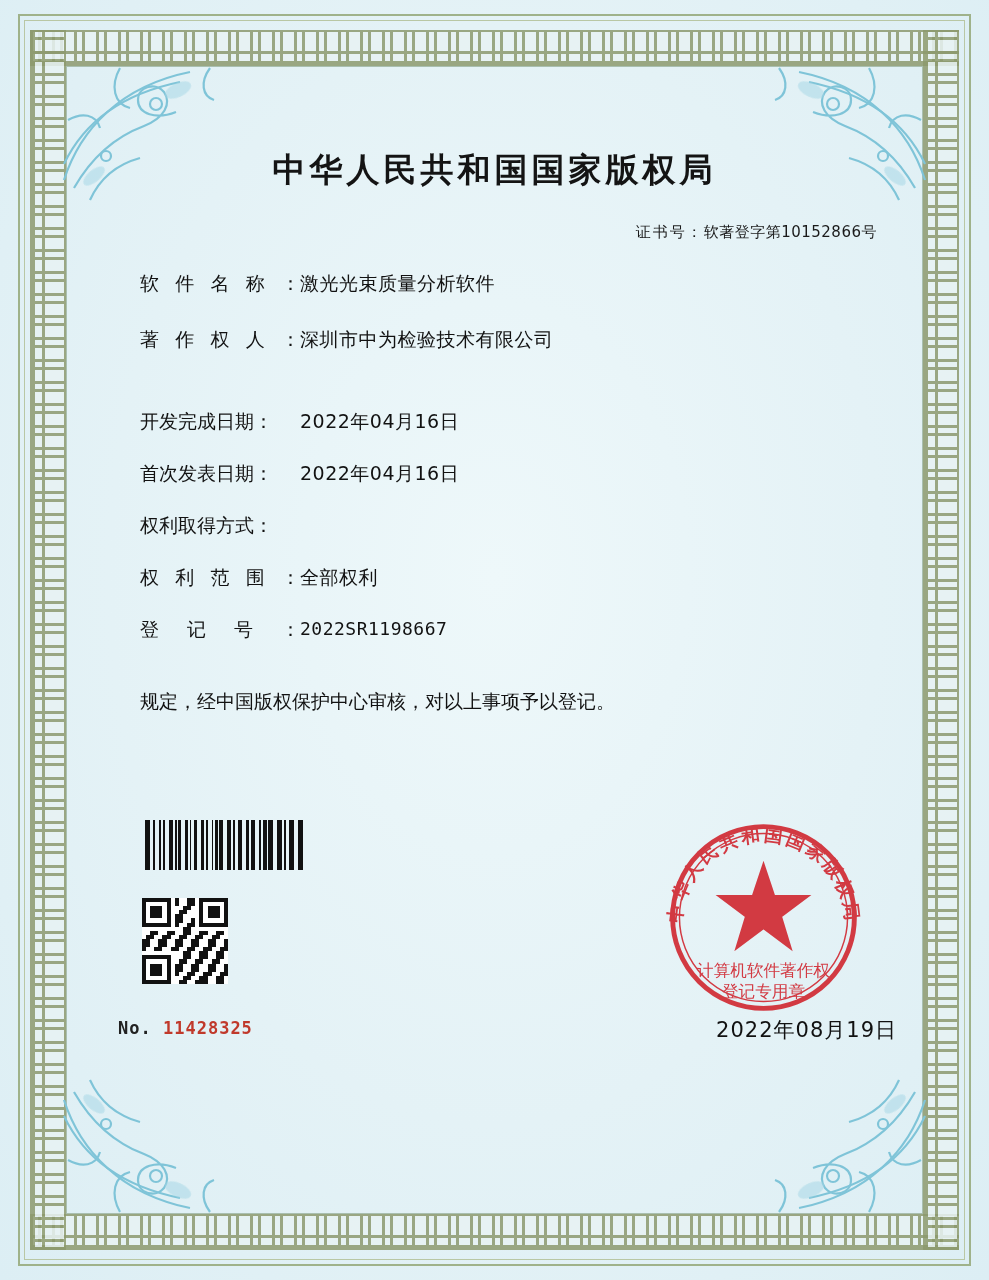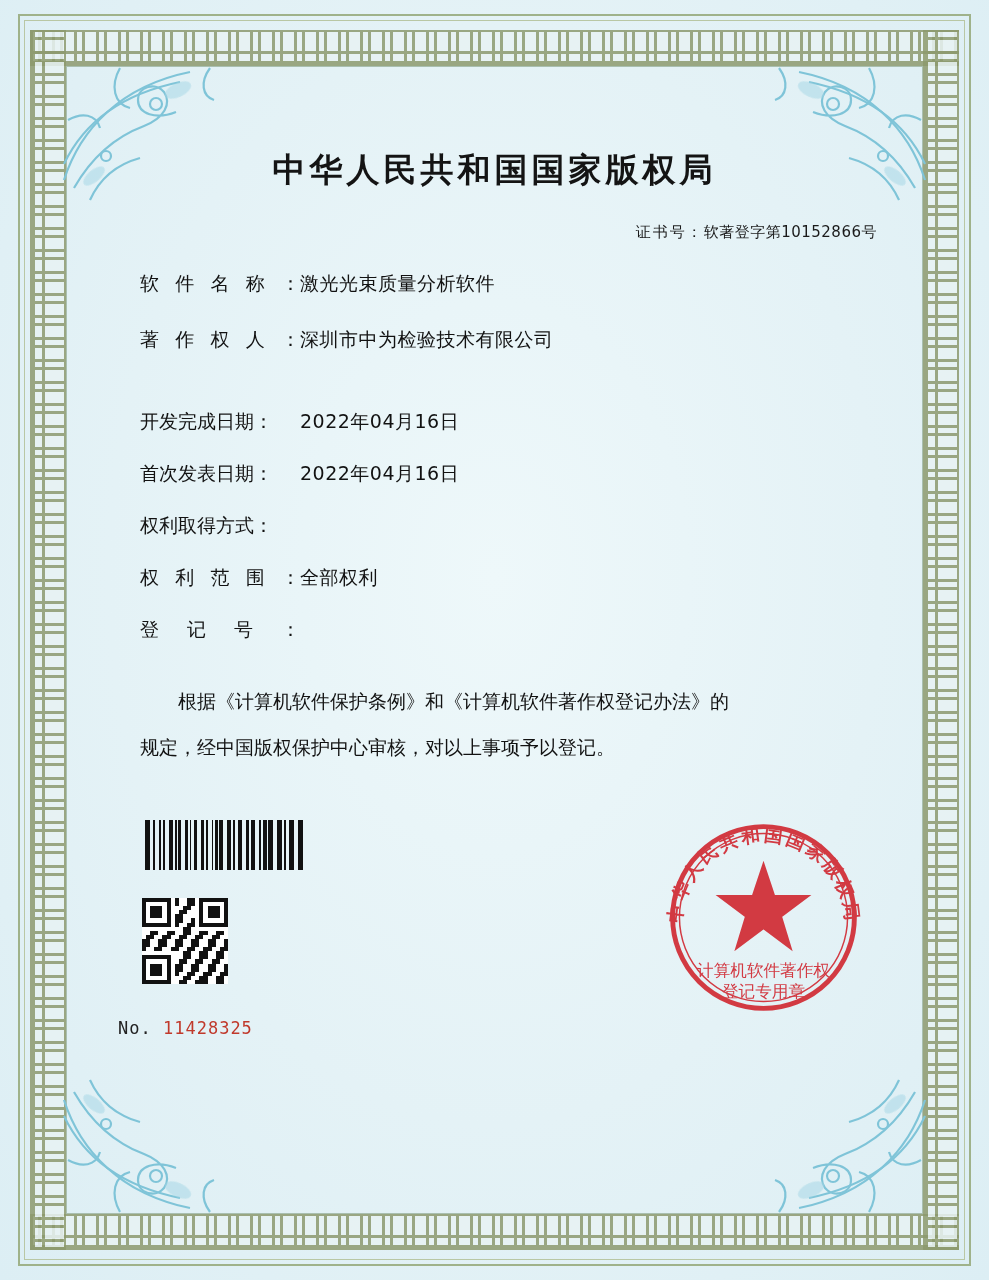--- a/index.html
+++ b/index.html
@@ -223,20 +223,21 @@
   .qr canvas, .qr .cell { position: absolute; background: #111; }
 
   .serial {
     position: absolute;
     left: 118px;
     top: 1018px;
     font-size: 17px;
     font-family: "DejaVu Sans Mono", "Liberation Mono", monospace;
     letter-spacing: 1px;
     color: #222;
+    font-weight: bold;
   }
   .serial .num { color: #c0392b; }
 
   .issue-date {
     position: absolute;
     right: 92px;
     top: 1016px;
     font-size: 21px;
     letter-spacing: 1px;
     color: #111;
@@ -406,26 +407,26 @@
         <div class="value">全部权利</div>
       </div>
 
       <div class="row" style="margin-top:22px;">
         <div class="label spread">
           <span>登</span>
           <span>记</span>
           <span>号</span>
           <span>：</span>
         </div>
+        <div class="value mono">2022SR1198667</div>
       </div>
 
     </div>
 
     <div class="paragraph">
-      <div class="indent">根据《计算机软件保护条例》和《计算机软件著作权登记办法》的</div>
       <div>规定，经中国版权保护中心审核，对以上事项予以登记。</div>
     </div>
 
   </div>
 
   <div class="barcode" id="barcode">
       <i style="width: 5px; margin-right: 3px;"></i>
       <i style="width: 2px; margin-right: 4px;"></i>
       <i style="width: 2px; margin-right: 2px;"></i>
       <i style="width: 2px; margin-right: 4px;"></i>
@@ -679,20 +680,21 @@
       <div class="cell" style="left: 16.381px; top: 81.9048px; width: 4.09524px; height: 4.09524px;"></div>
       <div class="cell" style="left: 20.4762px; top: 81.9048px; width: 4.09524px; height: 4.09524px;"></div>
       <div class="cell" style="left: 24.5714px; top: 81.9048px; width: 4.09524px; height: 4.09524px;"></div>
     </div>
 
   <div class="serial">
     <span>No.</span>
     <span class="num">11428325</span>
   </div>
 
+  <div class="issue-date">2022年08月19日</div>
 
   <div class="seal">
     <svg viewBox="0 0 220 220" xmlns="http://www.w3.org/2000/svg">
       <defs>
         <path id="sealArc" d="M 110,110 m -86,0 a 86,86 0 1,1 172,0" fill="none"></path>
         <path id="sealArcText" d="M 26,116 A 84,84 0 0 1 194,116" fill="none"></path>
       </defs>
       <circle cx="110" cy="110" r="93" fill="none" stroke="#d0202a" stroke-width="5"></circle>
       <circle cx="110" cy="110" r="86" fill="none" stroke="#d0202a" stroke-width="1.5"></circle>
       <text font-family="'DejaVu Serif','Liberation Serif',serif" font-size="19" fill="#d0202a" font-weight="bold" letter-spacing="3">

